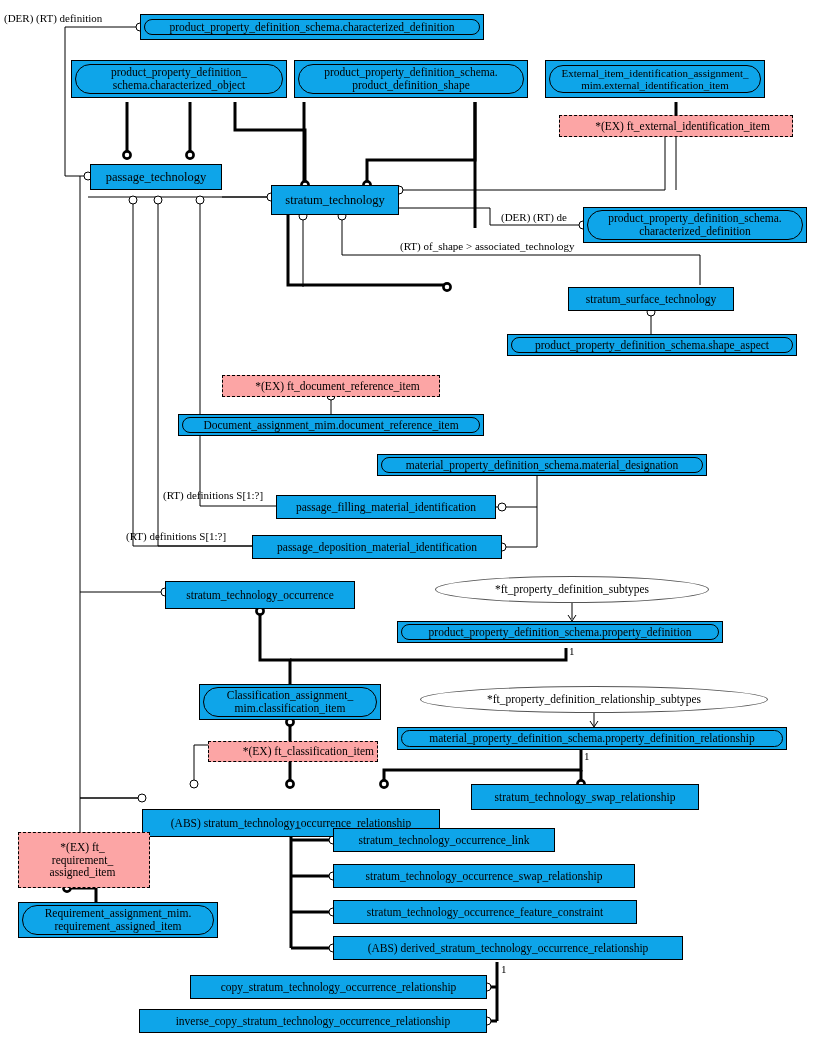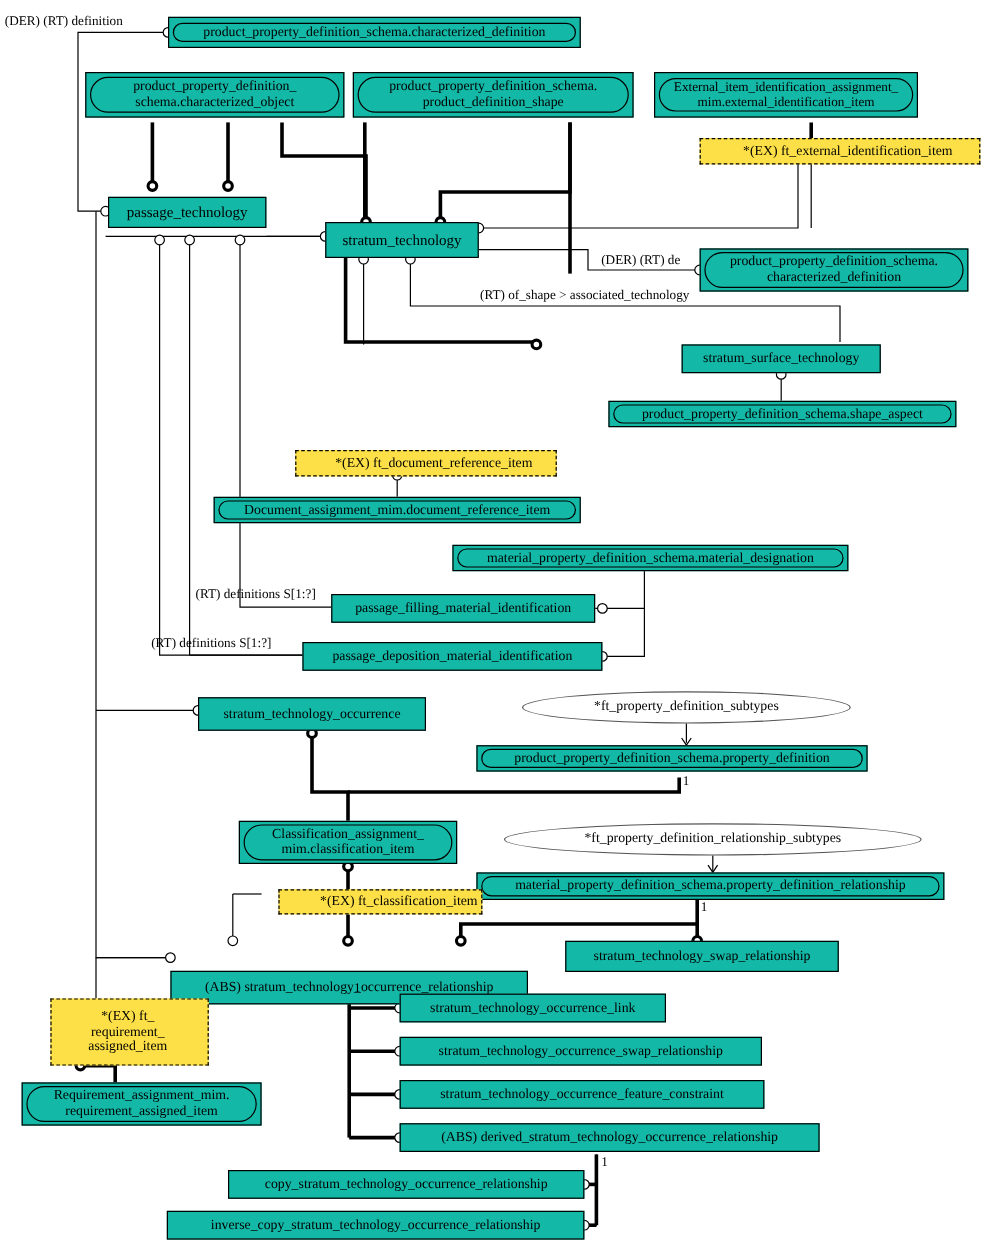--- a/index.html
+++ b/index.html
@@ -20,21 +20,21 @@
     left: 0;
     top: 0;
     width: 821px;
     height: 1045px;
     pointer-events: none;
   }
   .node {
     position: absolute;
     box-sizing: border-box;
     border: 1px solid #000;
-    background: #14b8a6;
+    background: #0ea5e9;
     display: flex;
     align-items: center;
     justify-content: center;
     text-align: center;
     line-height: 1.12;
     color: #000;
     z-index: 5;
   }
   .node .lbl {
     display: block;
@@ -46,22 +46,21 @@
   .node.capsule .lbl {
     border: 1px solid #000;
     border-radius: 999px;
     padding: 1px 6px;
     box-sizing: border-box;
     width: calc(100% - 6px);
     margin: 0 auto;
   }
   .node.dashed {
     border: 1.6px dashed #000;
-    background: #fde047;
-    margin-left: 24px;
+    background: #fca5a5;
   }
   .node.dashed .lbl {
     padding-left: 16px;
   }
   .node.dashed.center .lbl { padding-left: 0; }
   .node.ellipse {
     border: 1.4px solid #555;
     border-radius: 50% / 50%;
     background: #ffffff;
   }

